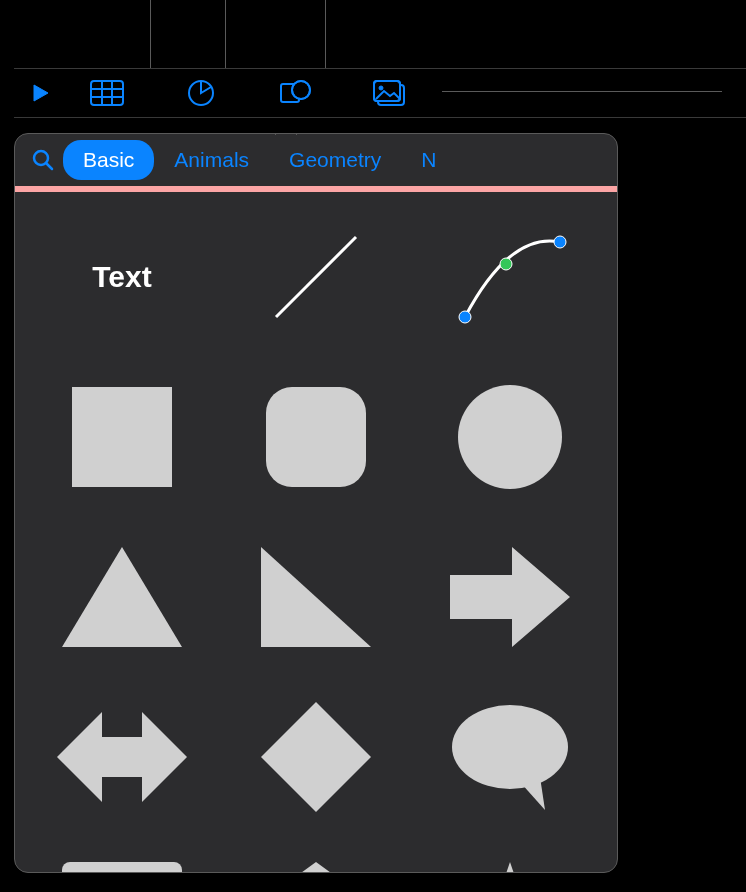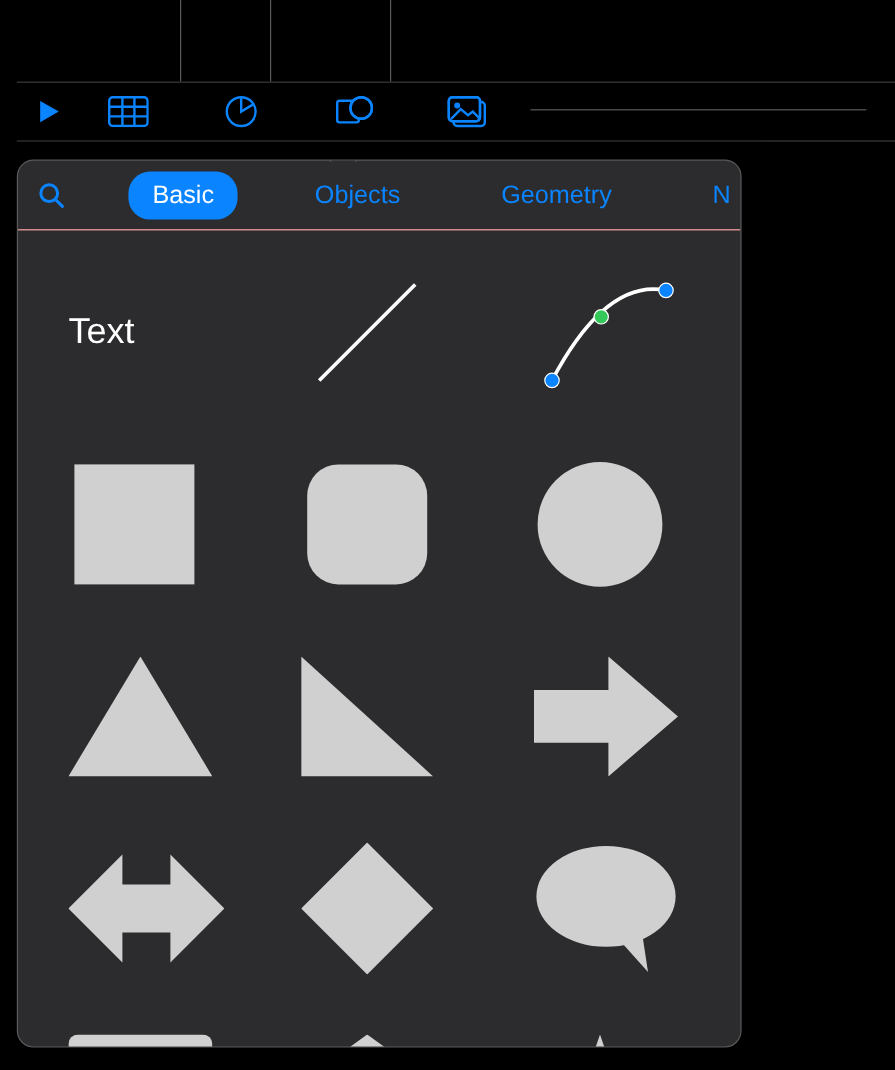--- a/index.html
+++ b/index.html
@@ -24,40 +24,41 @@
     position: absolute; top: 133px; left: 14px; width: 604px; height: 740px;
     background: #2c2c2e; border: 1px solid #5a5a5a; border-radius: 14px;
     box-shadow: 0 8px 30px rgba(0,0,0,0.6);
     overflow: hidden;
   }
   .popover-arrow {
     position: absolute; top: -10px; left: 260px; width: 22px; height: 11px;
   }
   .pop-tabs {
     display: flex; align-items: center; height: 58px; padding: 0 8px;
-    gap: 0; border-bottom: 1px solid #fca5a5; justify-content: space-between;
+    gap: 0; border-bottom: 6px solid #fca5a5;
   }
   .search-btn {
     width: 40px; height: 40px; display: flex; align-items: center; justify-content: center;
     color: #0a84ff; cursor: pointer;
   }
   .tab {
     padding: 8px 20px; font-size: 21px; color: #0a84ff; cursor: pointer; border-radius: 18px;
     white-space: nowrap;
   }
   .tab.active { background: #0a84ff; color: #fff; }
   .tab.cut { padding-right: 0; }
   .shapes-grid {
     padding: 30px 40px 0 40px; display: grid;
     grid-template-columns: repeat(3, 1fr); gap: 50px 60px;
     justify-items: center; align-items: center;
   }
   .shape-cell {
-    width: 130px; height: 110px; display: flex; align-items: center; 
+    width: 130px; height: 110px; display: flex; align-items: center; justify-content: center;
     cursor: pointer;
+    font-weight: bold;
   }
   .shape-cell .txt { font-size: 30px; color: #fff; }
   .shape-fill { fill: #d0d0d0; }
 </style>
 </head>
 <body>
 
 <div class="canvas">
 
   <div class="leader" style="left:150px; top:0; height:68px;"></div>
@@ -111,21 +112,21 @@
     </svg>
 
     <div class="pop-tabs">
       <div class="search-btn">
         <svg width="24" height="24" viewBox="0 0 24 24">
           <circle cx="10" cy="10" r="7" stroke="#0a84ff" stroke-width="2.5" fill="none"></circle>
           <line x1="15" y1="15" x2="21" y2="21" stroke="#0a84ff" stroke-width="2.5" stroke-linecap="round"></line>
         </svg>
       </div>
       <div class="tab active">Basic</div>
-      <div class="tab">Objects</div>
+      <div class="tab">Animals</div>
       <div class="tab">Geometry</div>
       <div class="tab cut">N</div>
     </div>
 
     <div class="shapes-grid">
 
       <div class="shape-cell">
         <span class="txt">Text</span>
       </div>
       <div class="shape-cell">

